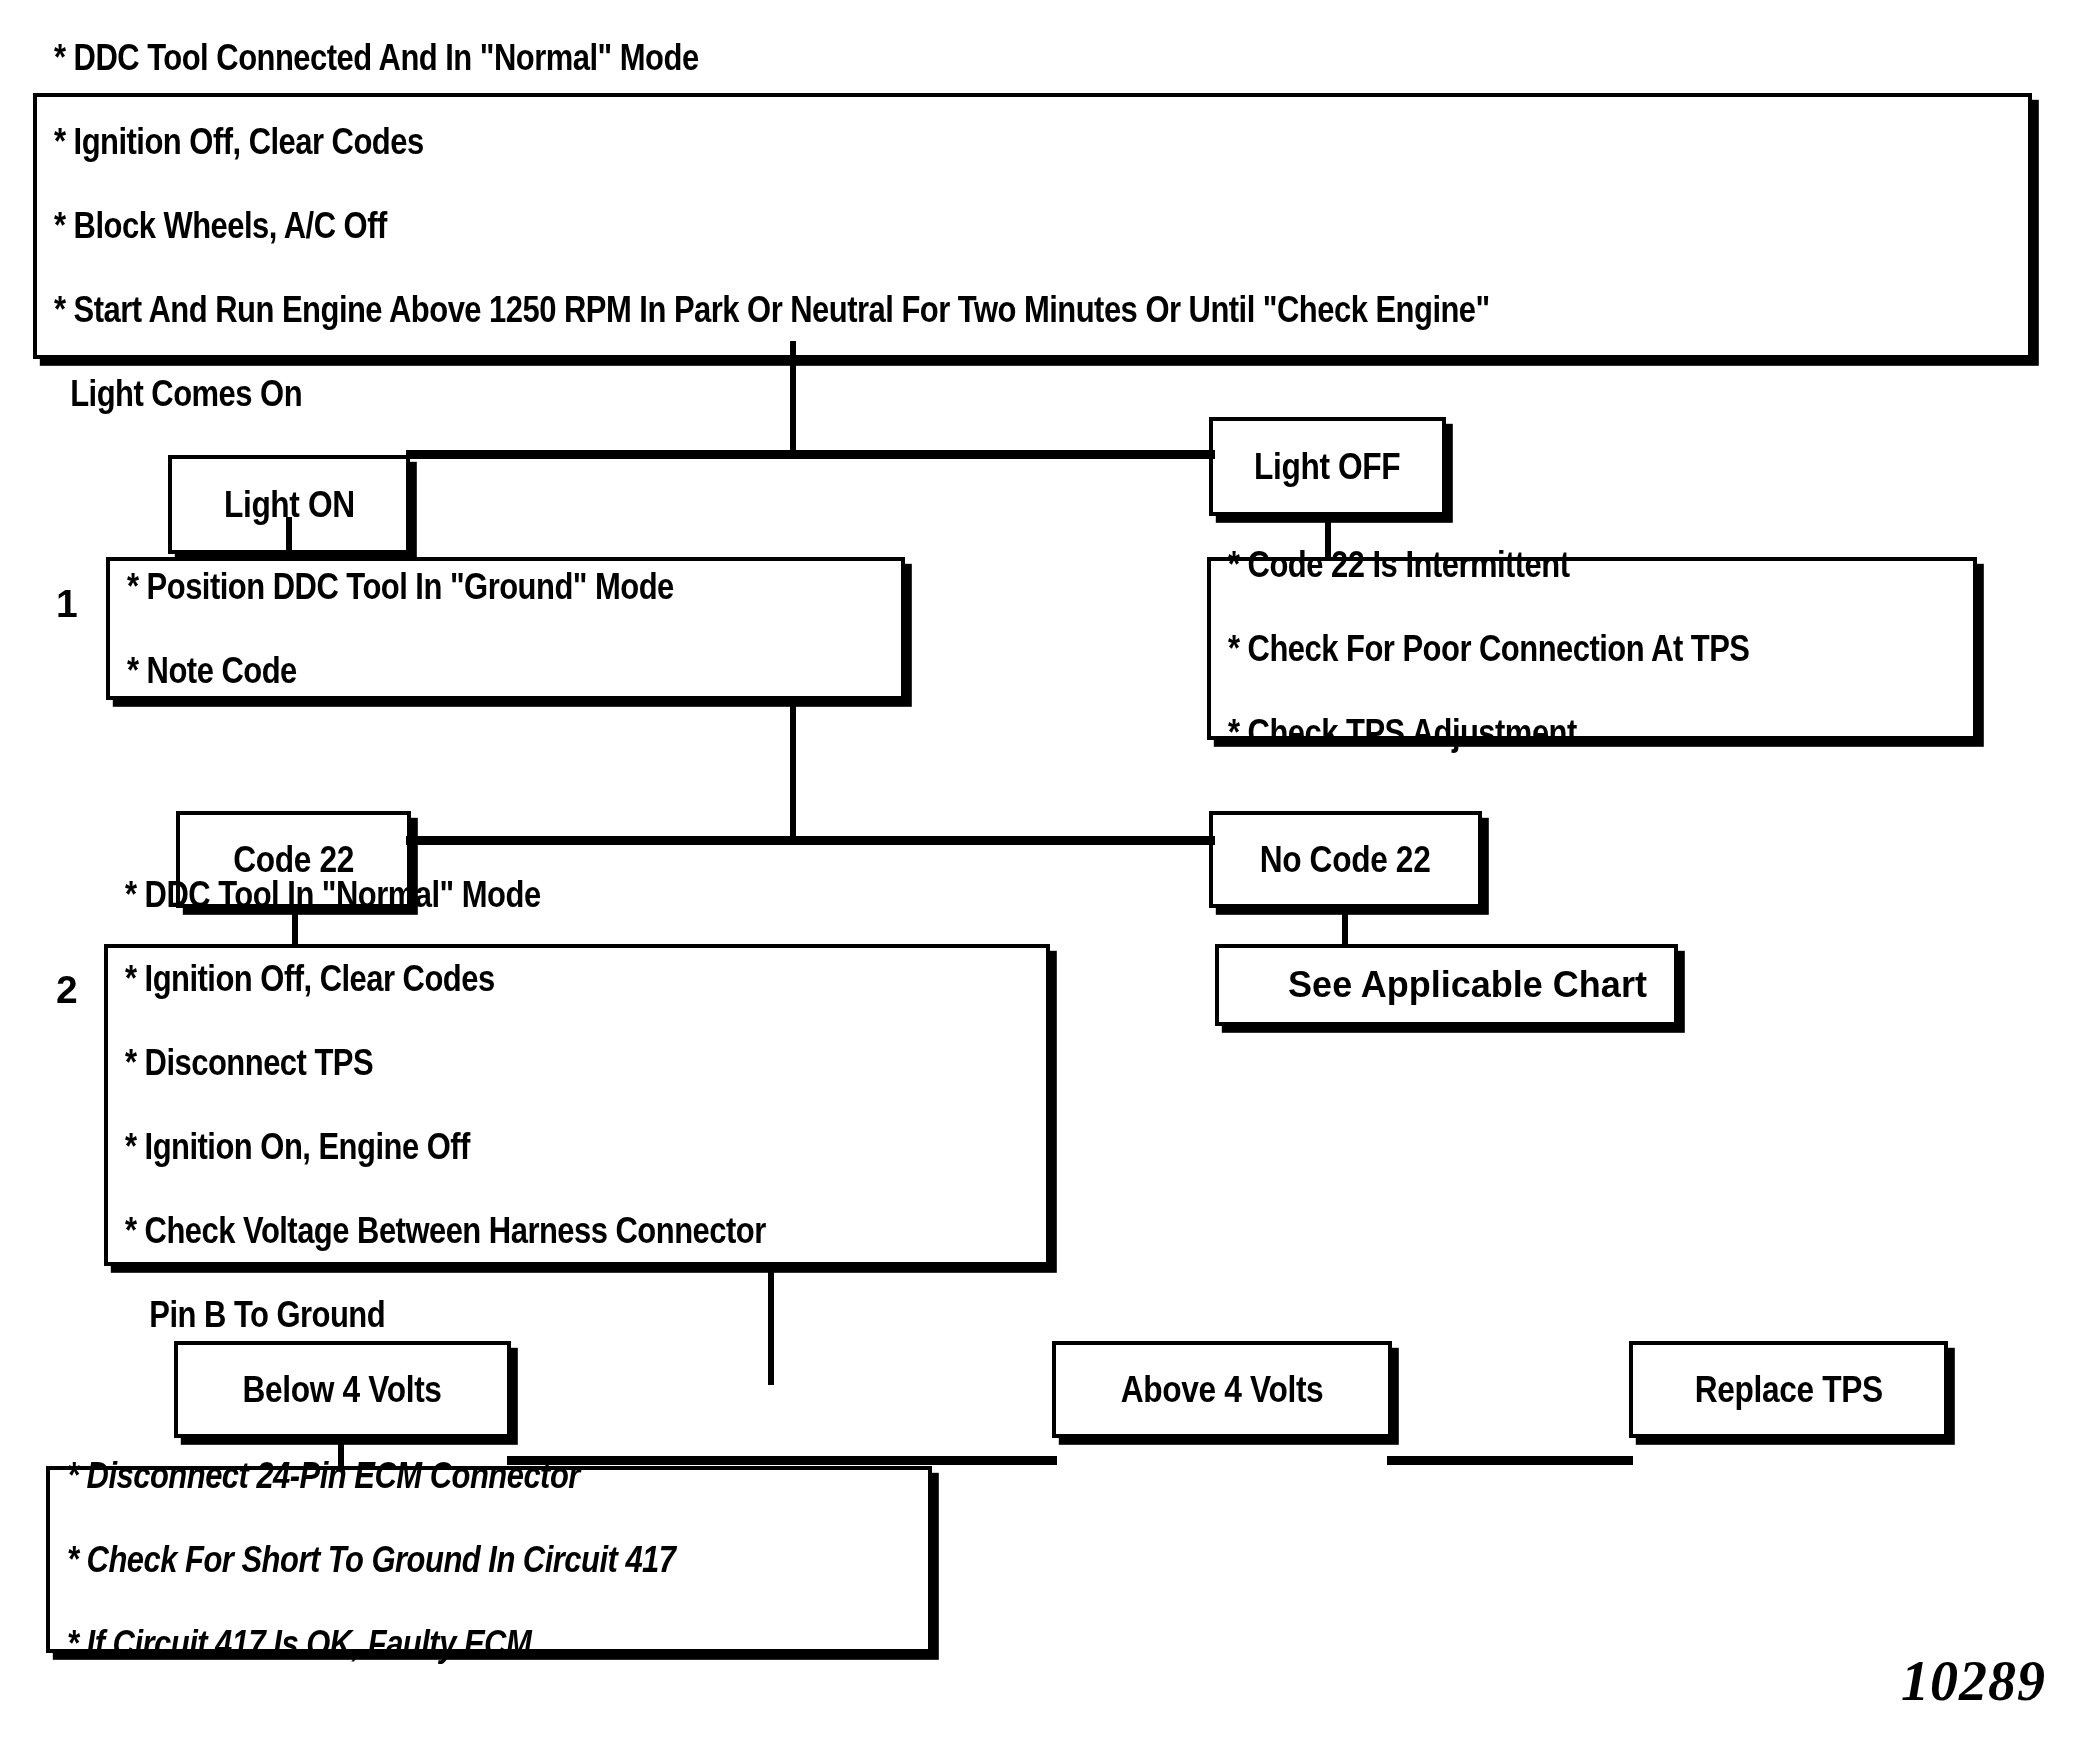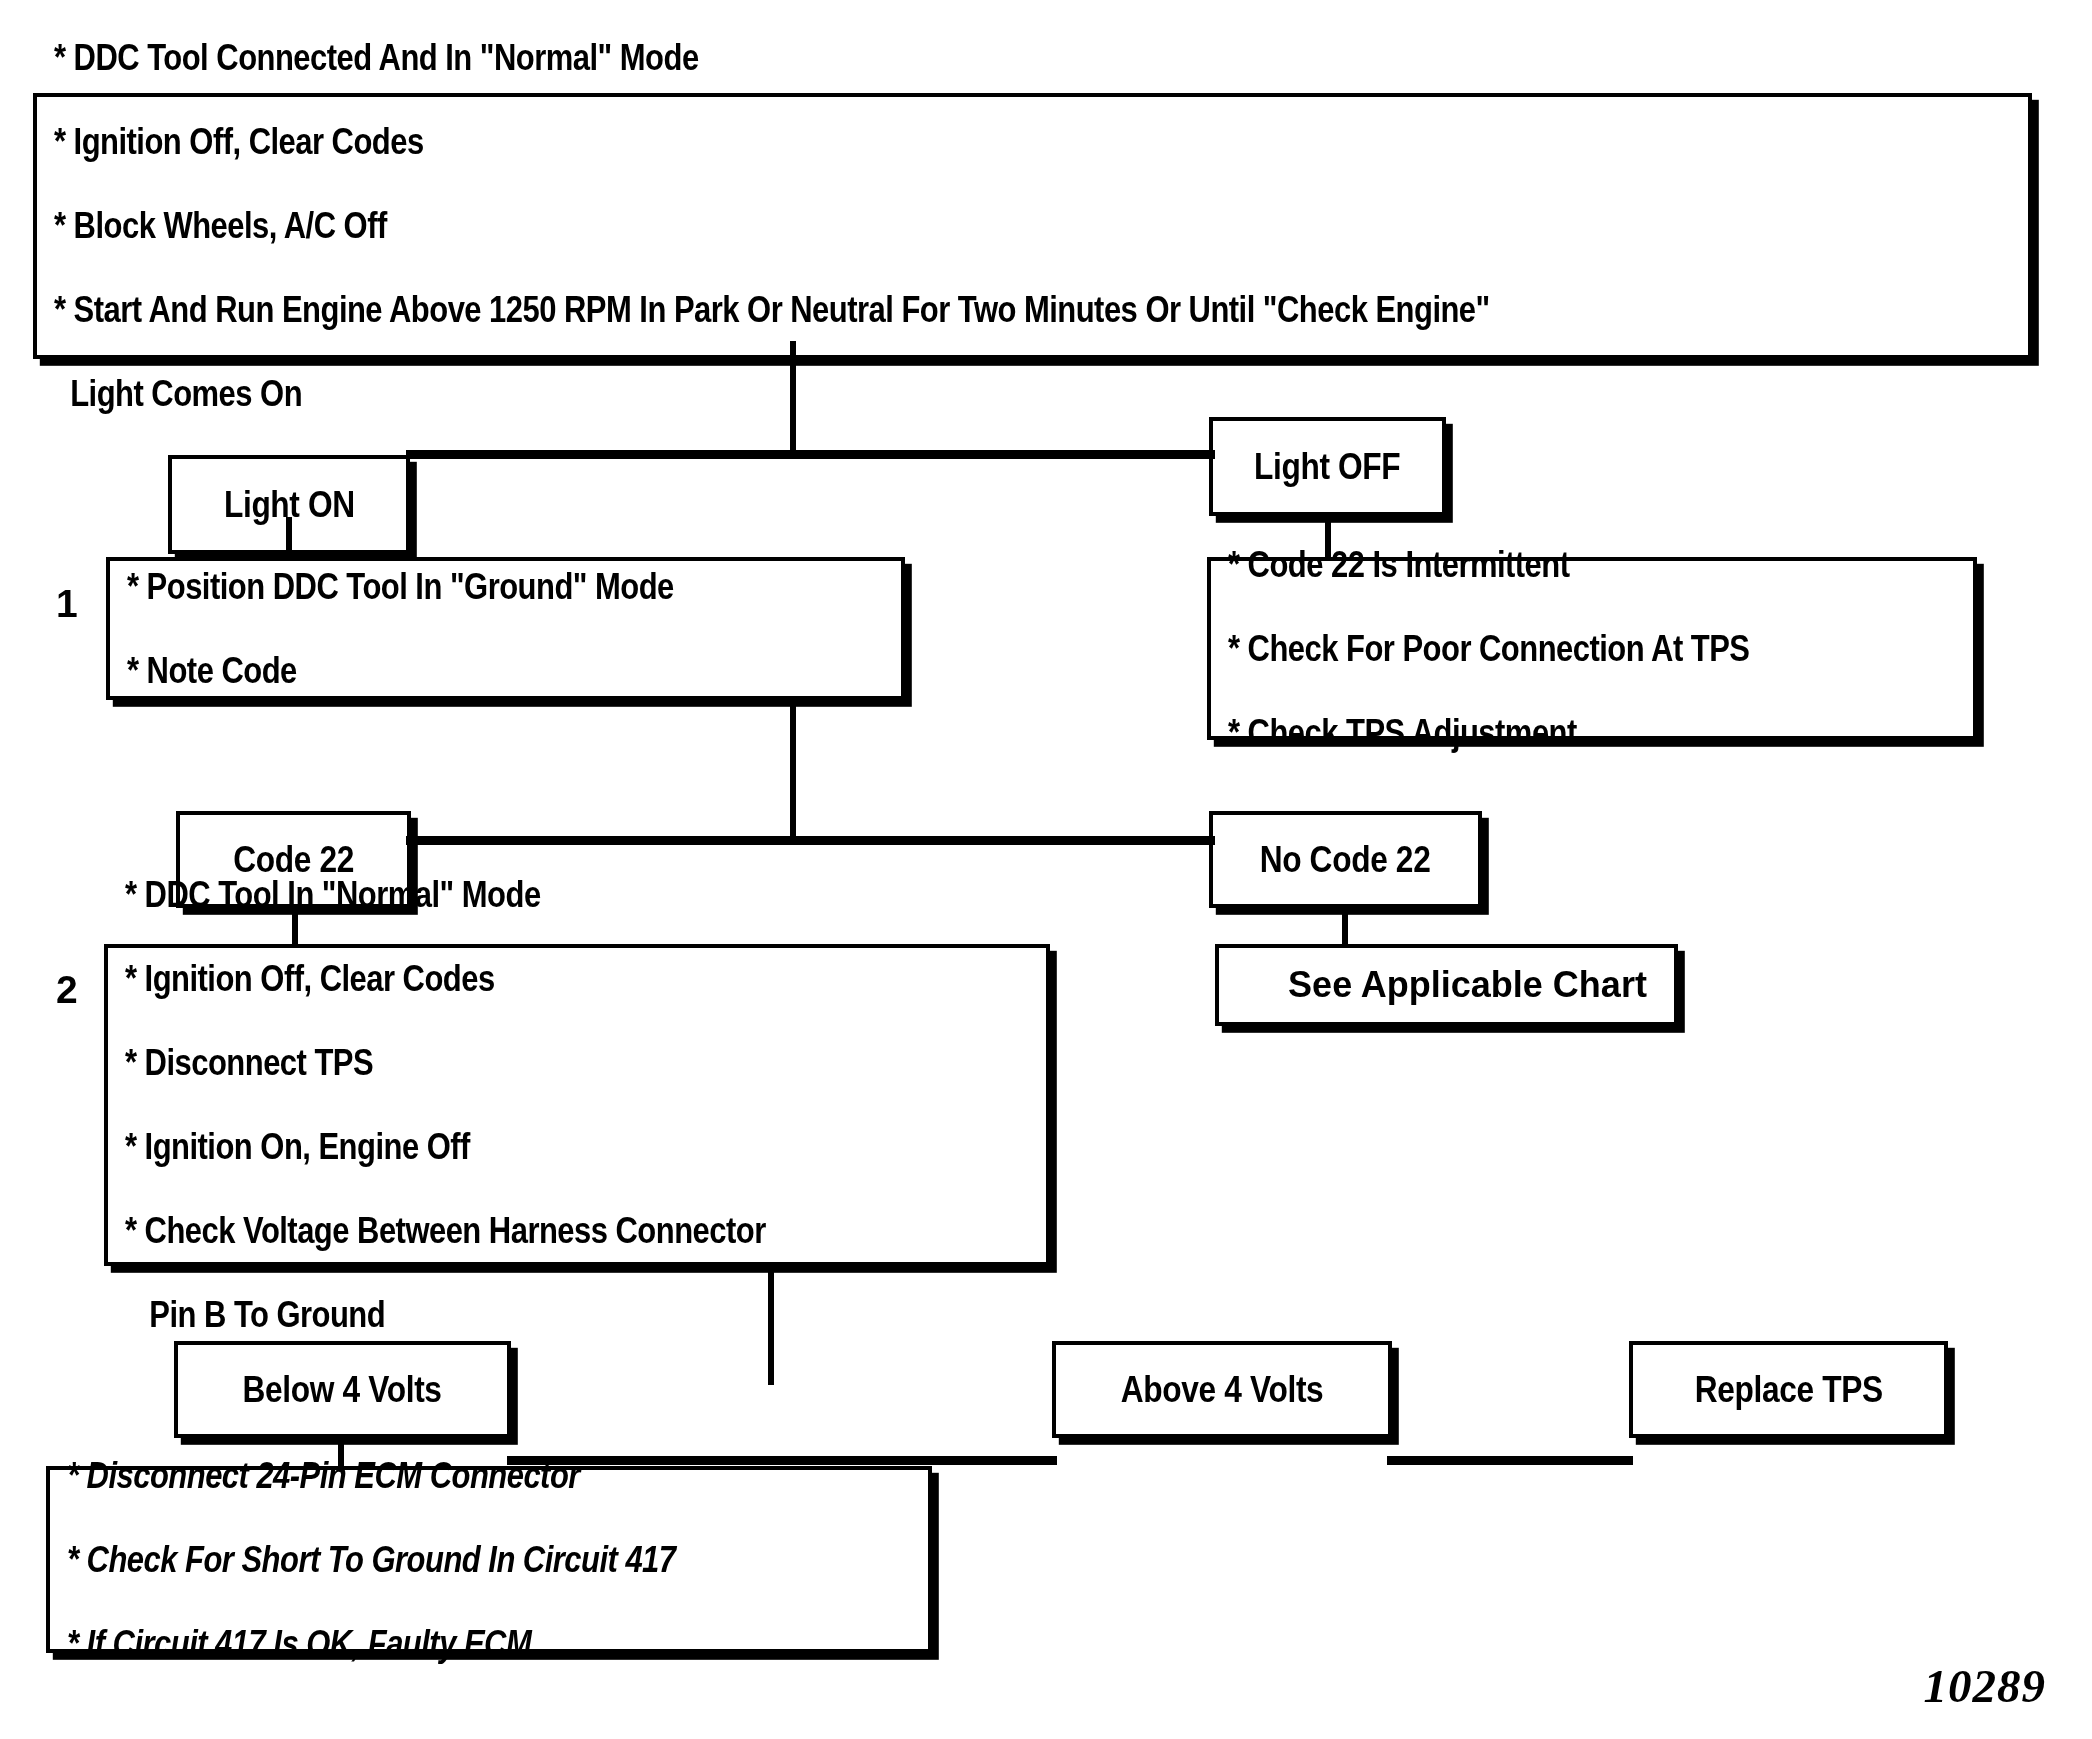--- a/index.html
+++ b/index.html
@@ -65,21 +65,21 @@
     color:#000;
     line-height:1;
   }
   
   #figure-number{
     position:absolute;
     right:46px; bottom:27px;
     font-family:"Liberation Serif","DejaVu Serif",serif;
     font-style:italic;
     font-weight:bold;
-    font-size:47px;
+    font-size:56px;
     color:#000;
     letter-spacing:1px;
   }
 </style>
 </head>
 <body>
 
 <div id="page">
 
   <div class="box" style="left:33px;top:75px;width:1999px;height:266px;margin-top:18px;">

